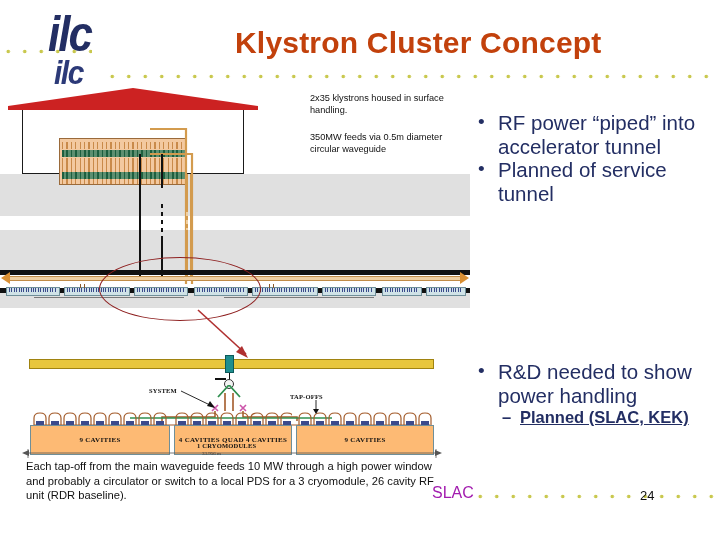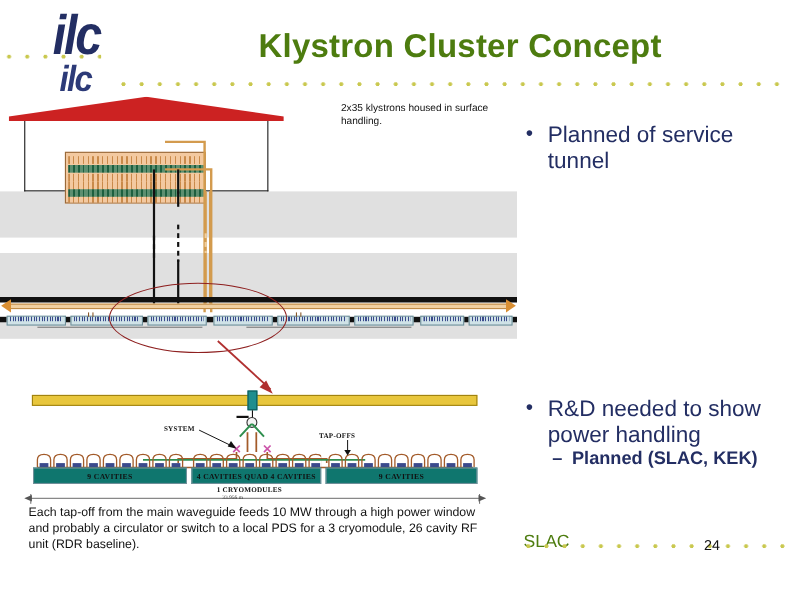--- a/index.html
+++ b/index.html
@@ -39,21 +39,21 @@
     color: #2c3a78;
     letter-spacing: -1.5px;
     transform: scaleY(1.1);
     transform-origin: top left;
   }
 
   #slide-title {
     position: absolute; left: 235px; top: 26px;
     width: 460px;
     font-size: 30px;
-    color: #4d7c0f;
+    color: #c2410c;
     letter-spacing: 0.2px;
     white-space: nowrap;
   }
 
   
   .dotrule {
     position: absolute;
     height: 5px;
     background-image: radial-gradient(circle, #c9c84e 0px, #c9c84e 1.6px, rgba(255,255,255,0) 2.1px);
     background-size: 16.5px 5px;
@@ -83,20 +83,21 @@
     position: absolute; left: 6px; top: -1px;
     font-size: 19px;
   }
   .bullet-l2 {
     position: relative;
     padding-left: 48px;
     font-size: 16.5px;
     line-height: 19px;
     font-weight: bold;
     margin-top: 1px;
+    text-decoration: underline;
   }
   .bullet-l2::before {
     content: "\2013";
     position: absolute; left: 30px; top: 0px;
     font-weight: bold;
   }
 
   
   #diagram-top {
     position: absolute; left: 0px; top: 86px;
@@ -239,22 +240,22 @@
   .lbl-small {
     position: absolute;
     font-family: "Liberation Serif", serif;
     font-weight: bold;
     font-size: 6.5px;
     color: #111111;
     letter-spacing: 0.2px;
     white-space: nowrap;
   }
   .cm-box {
-    position: absolute; top: 80px; height: 15px;
-    background: #0f766e;
+    position: absolute; top: 80px; height: 30px;
+    background: #fdba74;
     border: 1px solid #6f8f99;
     font-family: "Liberation Serif", serif;
     font-weight: bold;
     font-size: 7px;
     color: #111;
     display: flex; align-items: center; justify-content: center;
     letter-spacing: 0.3px;
     white-space: nowrap;
   }
   .cm-caps {
@@ -265,21 +266,21 @@
     position: absolute; left: 26px; top: 459px;
     width: 410px;
     font-size: 11.2px;
     line-height: 14.5px;
     color: #111111;
   }
 
   
   #footer-slac {
     position: absolute; left: 432px; top: 484px;
-    font-size: 16px; color: #4d7c0f; margin-left: 44px;
+    font-size: 16px; color: #a21caf;
   }
   #page-number {
     position: absolute; left: 640px; top: 488px;
     font-size: 13px; color: #111111;
   }
 </style>
 </head>
 <body>
 
 <div id="slide">
@@ -364,28 +365,30 @@
       <div class="cryo-tick" style="left:80px;"></div>
       <div class="cryo-tick" style="left:265px;"></div>
       <div class="cryo-tick" style="left:269px;"></div>
 
       <div class="cryo-dimline" style="left:30px; top:13px; width:150px;"></div>
       <div class="cryo-dimline" style="left:220px;top:13px; width:150px;"></div>
     </div>
   </div>
 
   <div style="position:absolute;left:310px;top:93px;width:160px;font-size:9.2px;line-height:11.5px;color:#111;">2x35 klystrons housed in surface handling.</div>
+  <div style="position:absolute;left:310px;top:132px;width:150px;font-size:9.2px;line-height:11.5px;color:#111;">350MW feeds via 0.5m diameter circular waveguide</div>
 
   <div id="red-ellipse"></div>
   <svg id="red-arrow" viewBox="0 0 60 56">
     <line x1="2" y1="2" x2="50" y2="46" stroke="#b03030" stroke-width="1.6"></line>
     <polygon points="52,50 40,44 46,38" fill="#b03030"></polygon>
   </svg>
 
   <div class="bullets" id="bullets-top">
+    <div class="bullet-l1">RF power “piped” into accelerator tunnel</div>
     <div class="bullet-l1">Planned of service tunnel</div>
   </div>
 
   <div class="bullets" id="bullets-bottom">
     <div class="bullet-l1">R&amp;D needed to show power handling</div>
     <div class="bullet-l2">Planned (SLAC, KEK)</div>
   </div>
 
   <div id="diagram-bottom">
 

